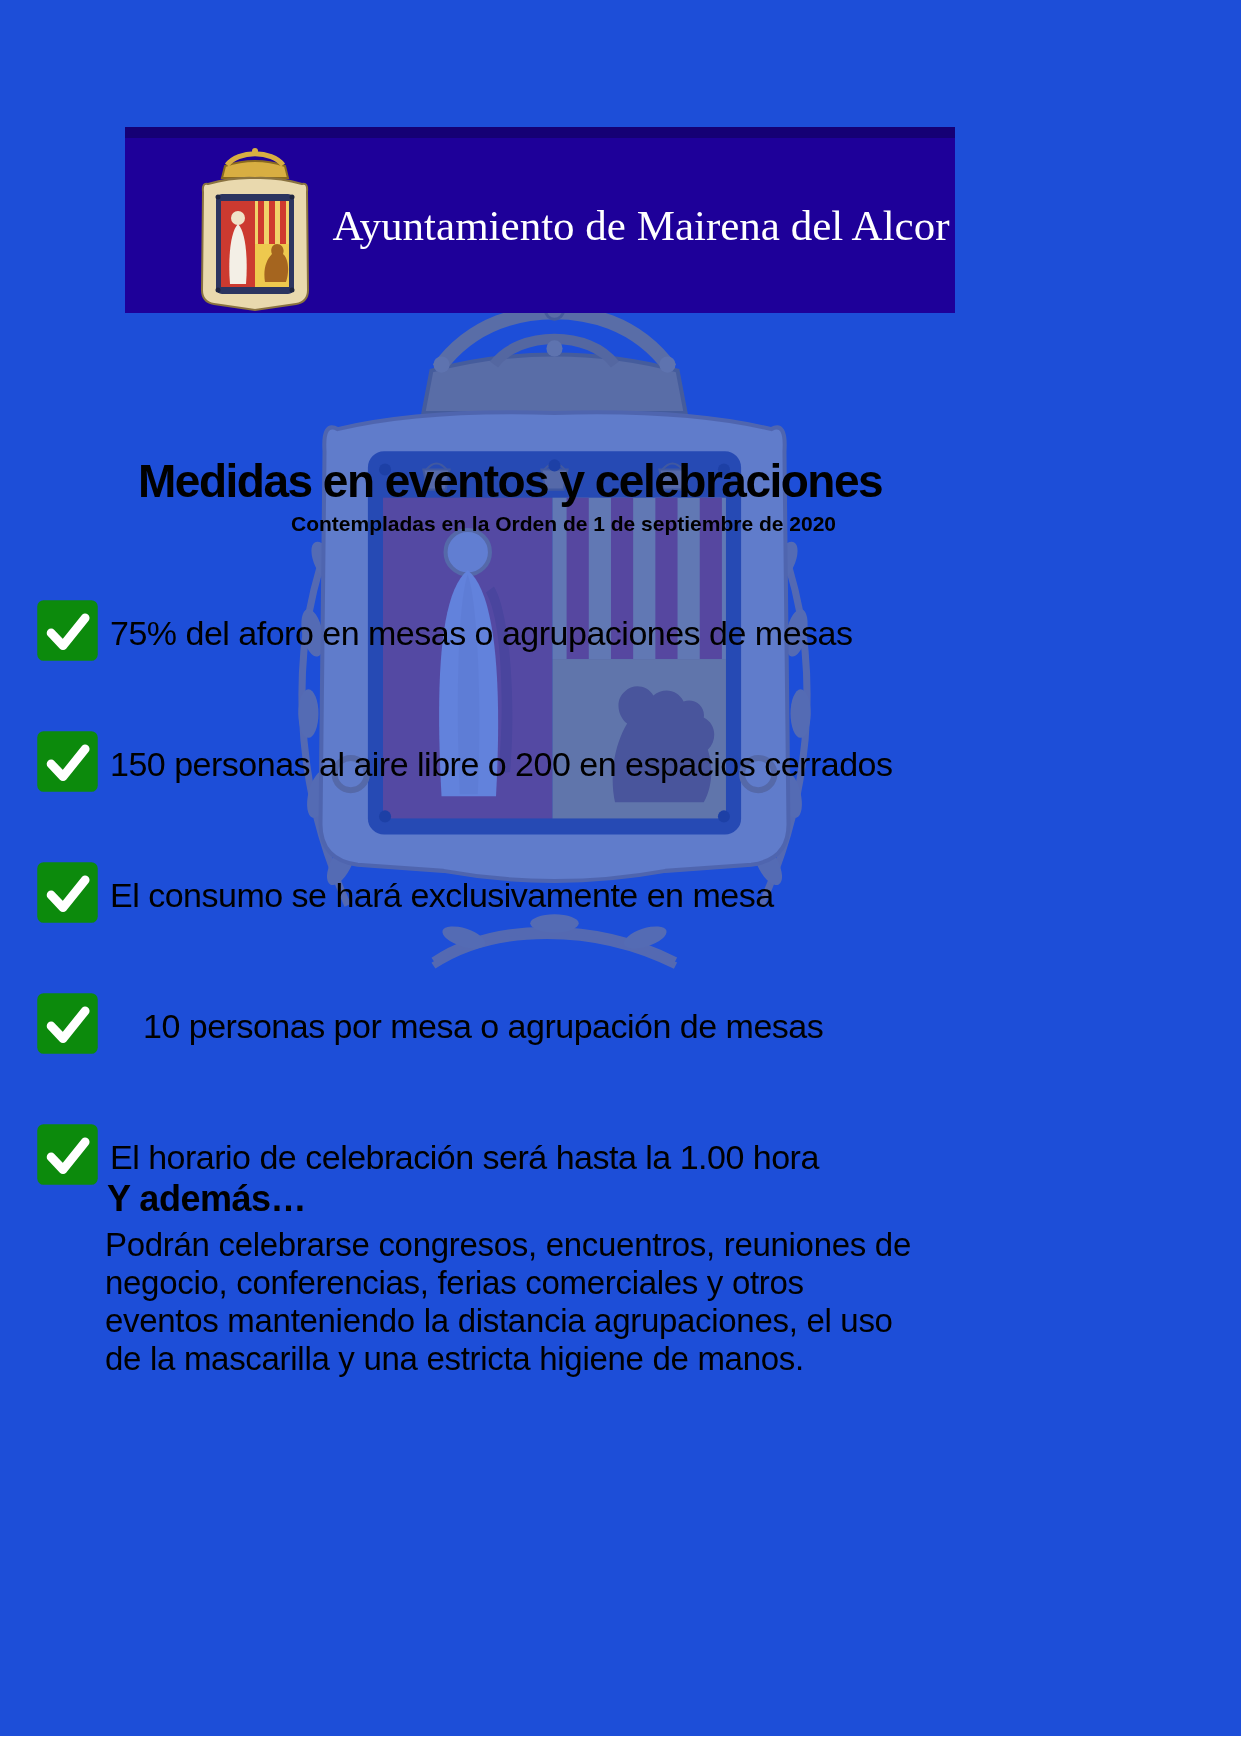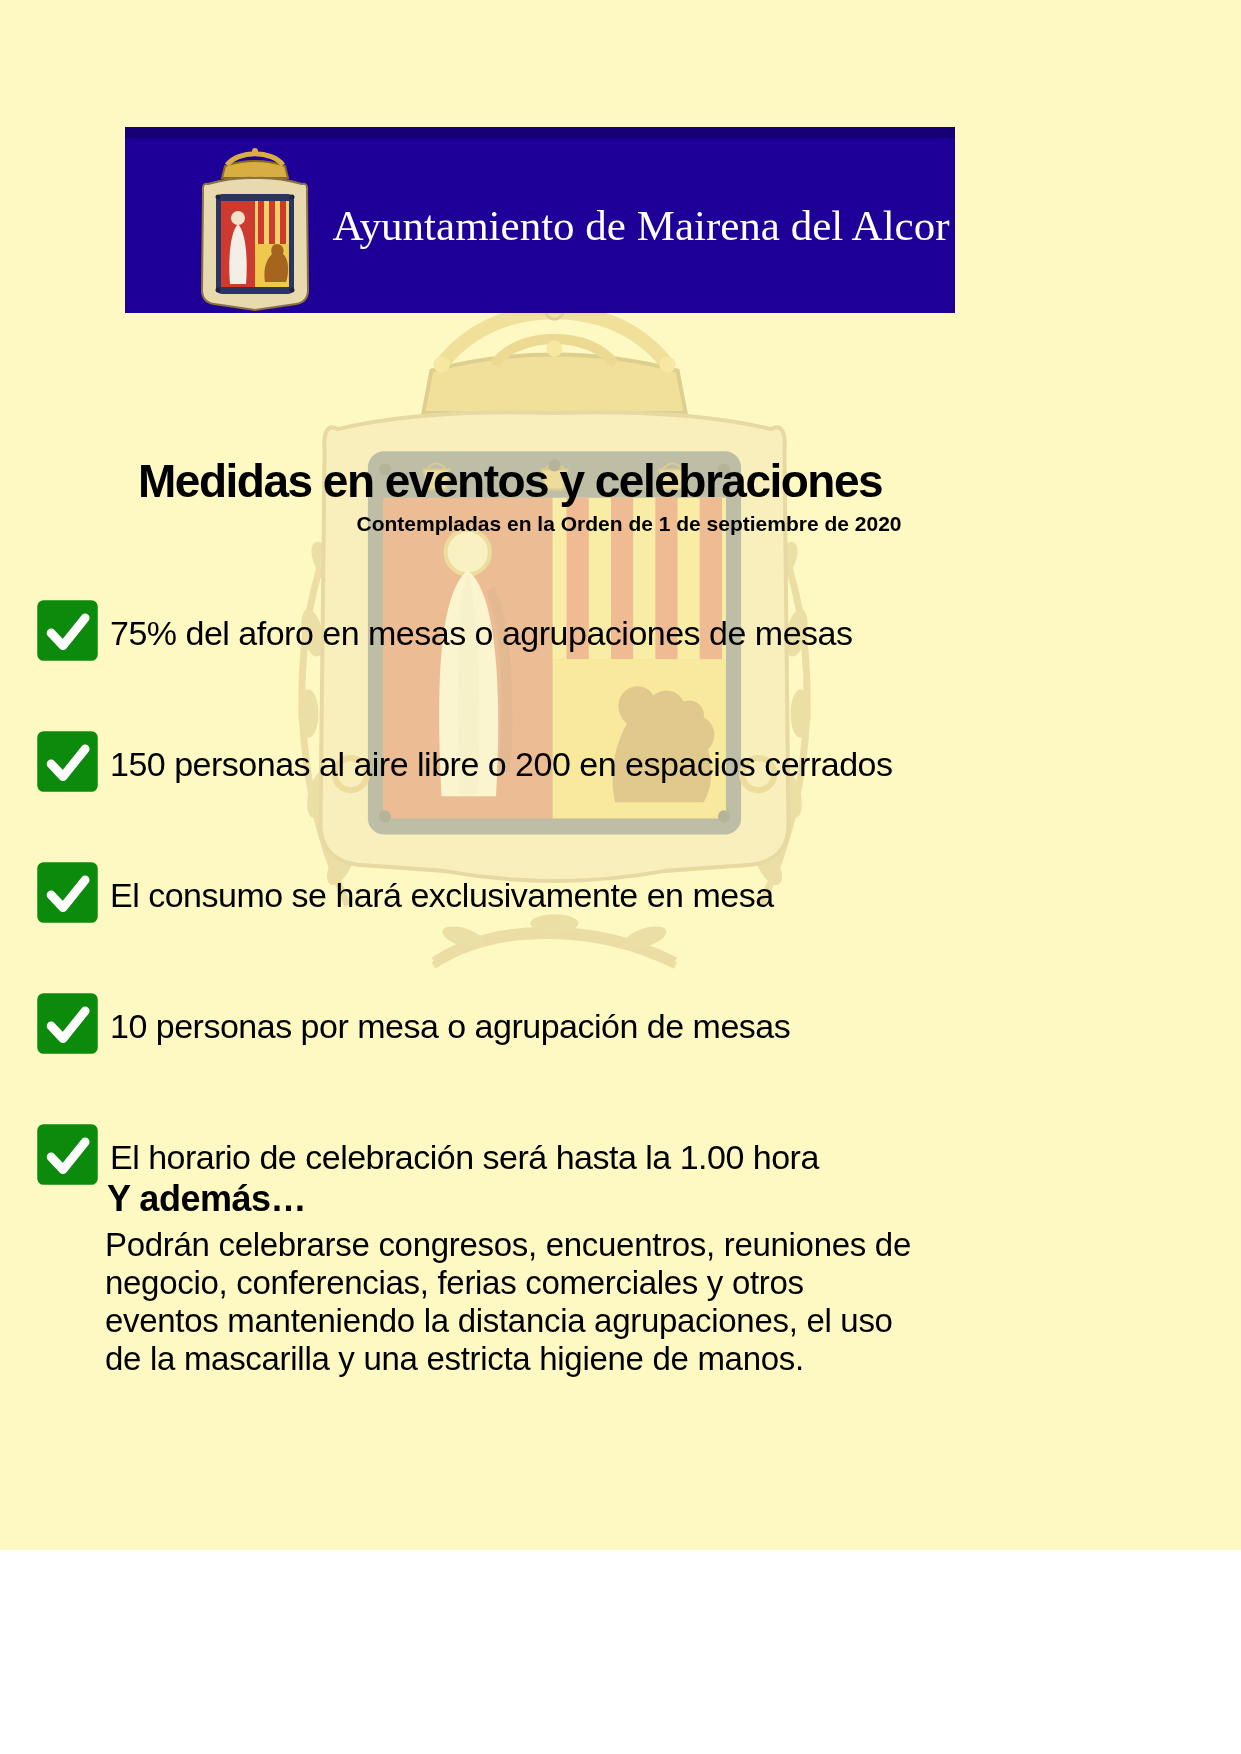--- a/index.html
+++ b/index.html
@@ -1,18 +1,18 @@
 <!DOCTYPE html>
 <html><head>
 <meta charset="utf-8">
 <style>
   * { margin:0; padding:0; box-sizing:border-box; }
   body { background:#ffffff; }
   .page {
-    position:relative; width:1241px; height:1550px; background:#fef9c3;
+    position:relative; width:1241px; height:1736px; background:#1d4ed8;
     overflow:hidden; font-family:"Liberation Sans", sans-serif; color:#000;
   }
 
   
   .banner {
     position:absolute; left:125px; top:127px; width:830px; height:186px;
     background:#1E0099; border-top:11px solid #150075;
   }
   .banner .crest {
     position:absolute; left:55px; top:6px; width:150px; height:168px;
@@ -29,36 +29,36 @@
     position:absolute; left:262px; top:300px; width:585px; height:680px;
     opacity:0.32; pointer-events:none;
   }
 
   
   .title {
     position:absolute; left:138px; top:454px; font-size:46px; font-weight:bold;
     letter-spacing:-1.5px; white-space:nowrap;
   }
   .subtitle {
-    position:absolute; left:308px; width:642px; top:512px; text-align:center;
+    position:absolute; left:291px; width:642px; top:512px; text-align:left;
     font-size:21px; font-weight:bold; white-space:nowrap;
   }
 
   
   .check-row {
     position:absolute; left:36px; display:flex; align-items:center;
     height:64px; white-space:nowrap;
   }
   .check-row .box { width:63px; height:63px; flex:0 0 auto; margin-right:11px; }
   .check-row .box svg { display:block; width:100%; height:100%; }
   .check-row .label { font-size:34px; letter-spacing:-0.5px; padding-top:6px; }
   .r1 { top:598px; }
   .r2 { top:729px; }
   .r3 { top:860px; }
-  .r4 { top:991px; }
+  .r4 { top:991px;gap:33px; }
   .r5 { top:1122px; }
 
   
   .extra-heading {
     position:absolute; left:107px; top:1178px; font-size:36px; font-weight:bold;
     letter-spacing:-0.5px;
   }
   .paragraph {
     position:absolute; left:105px; top:1226px; width:880px;
     font-size:33px; line-height:38px; letter-spacing:-0.3px;

